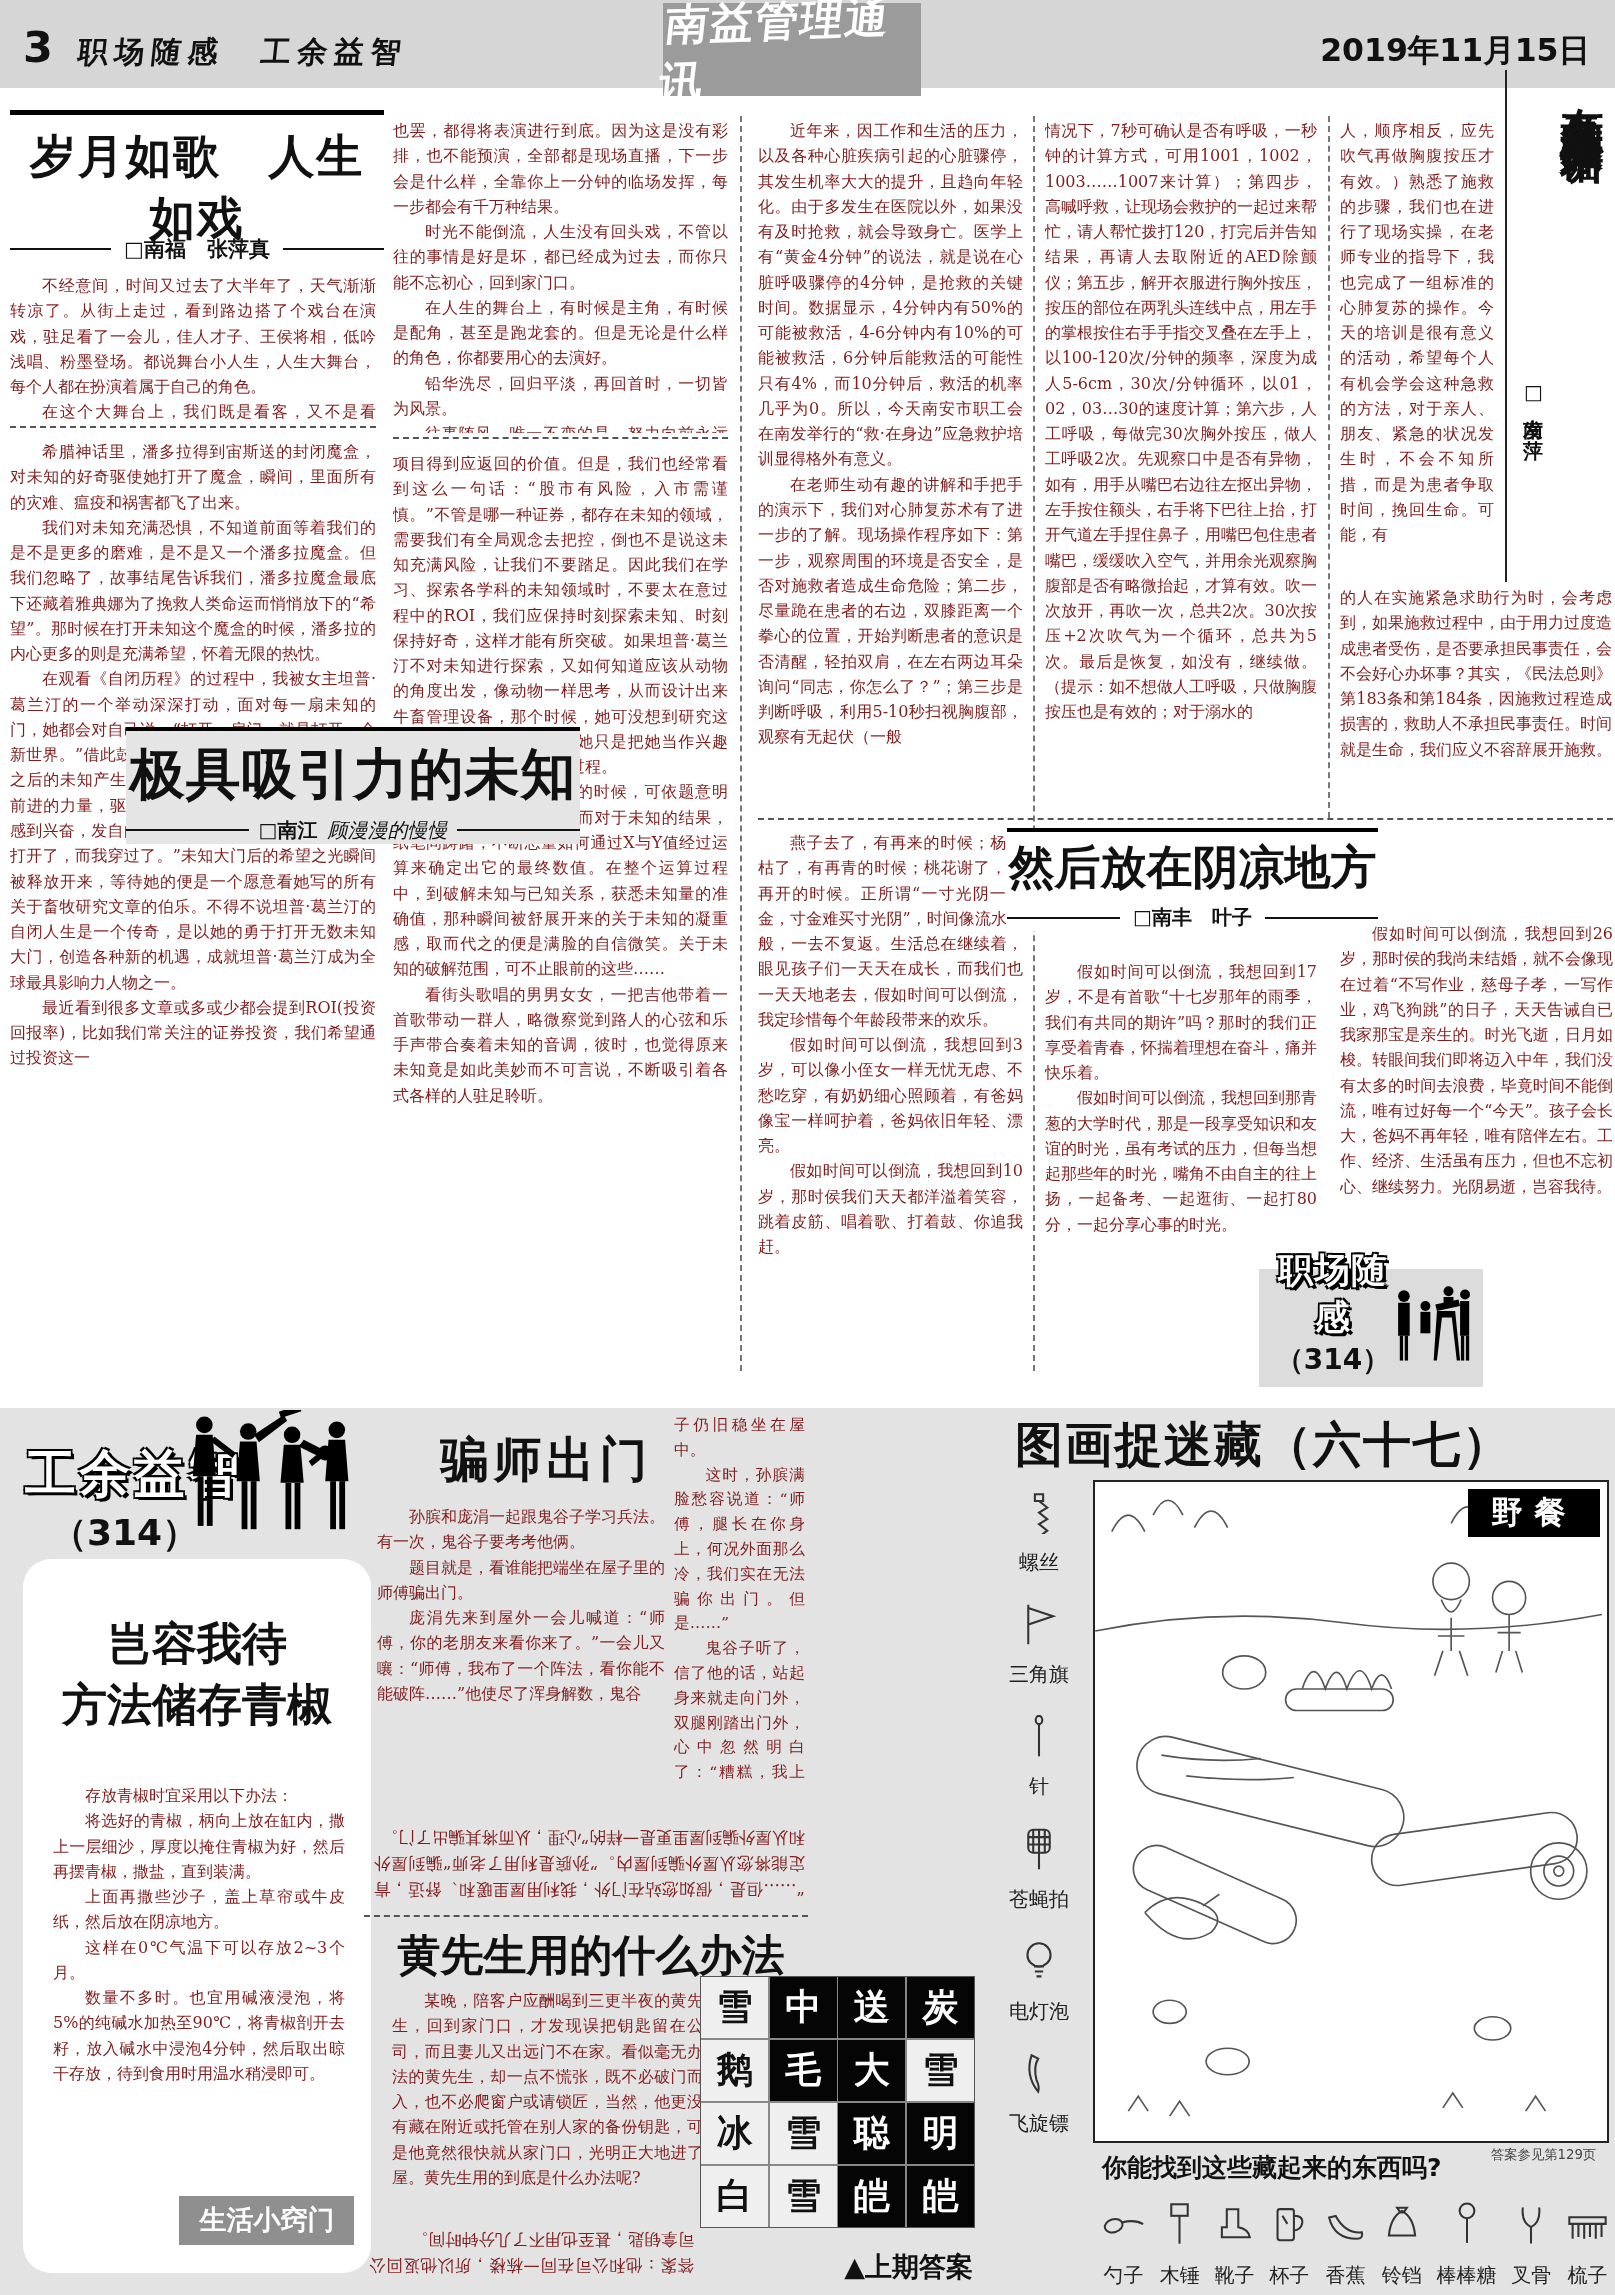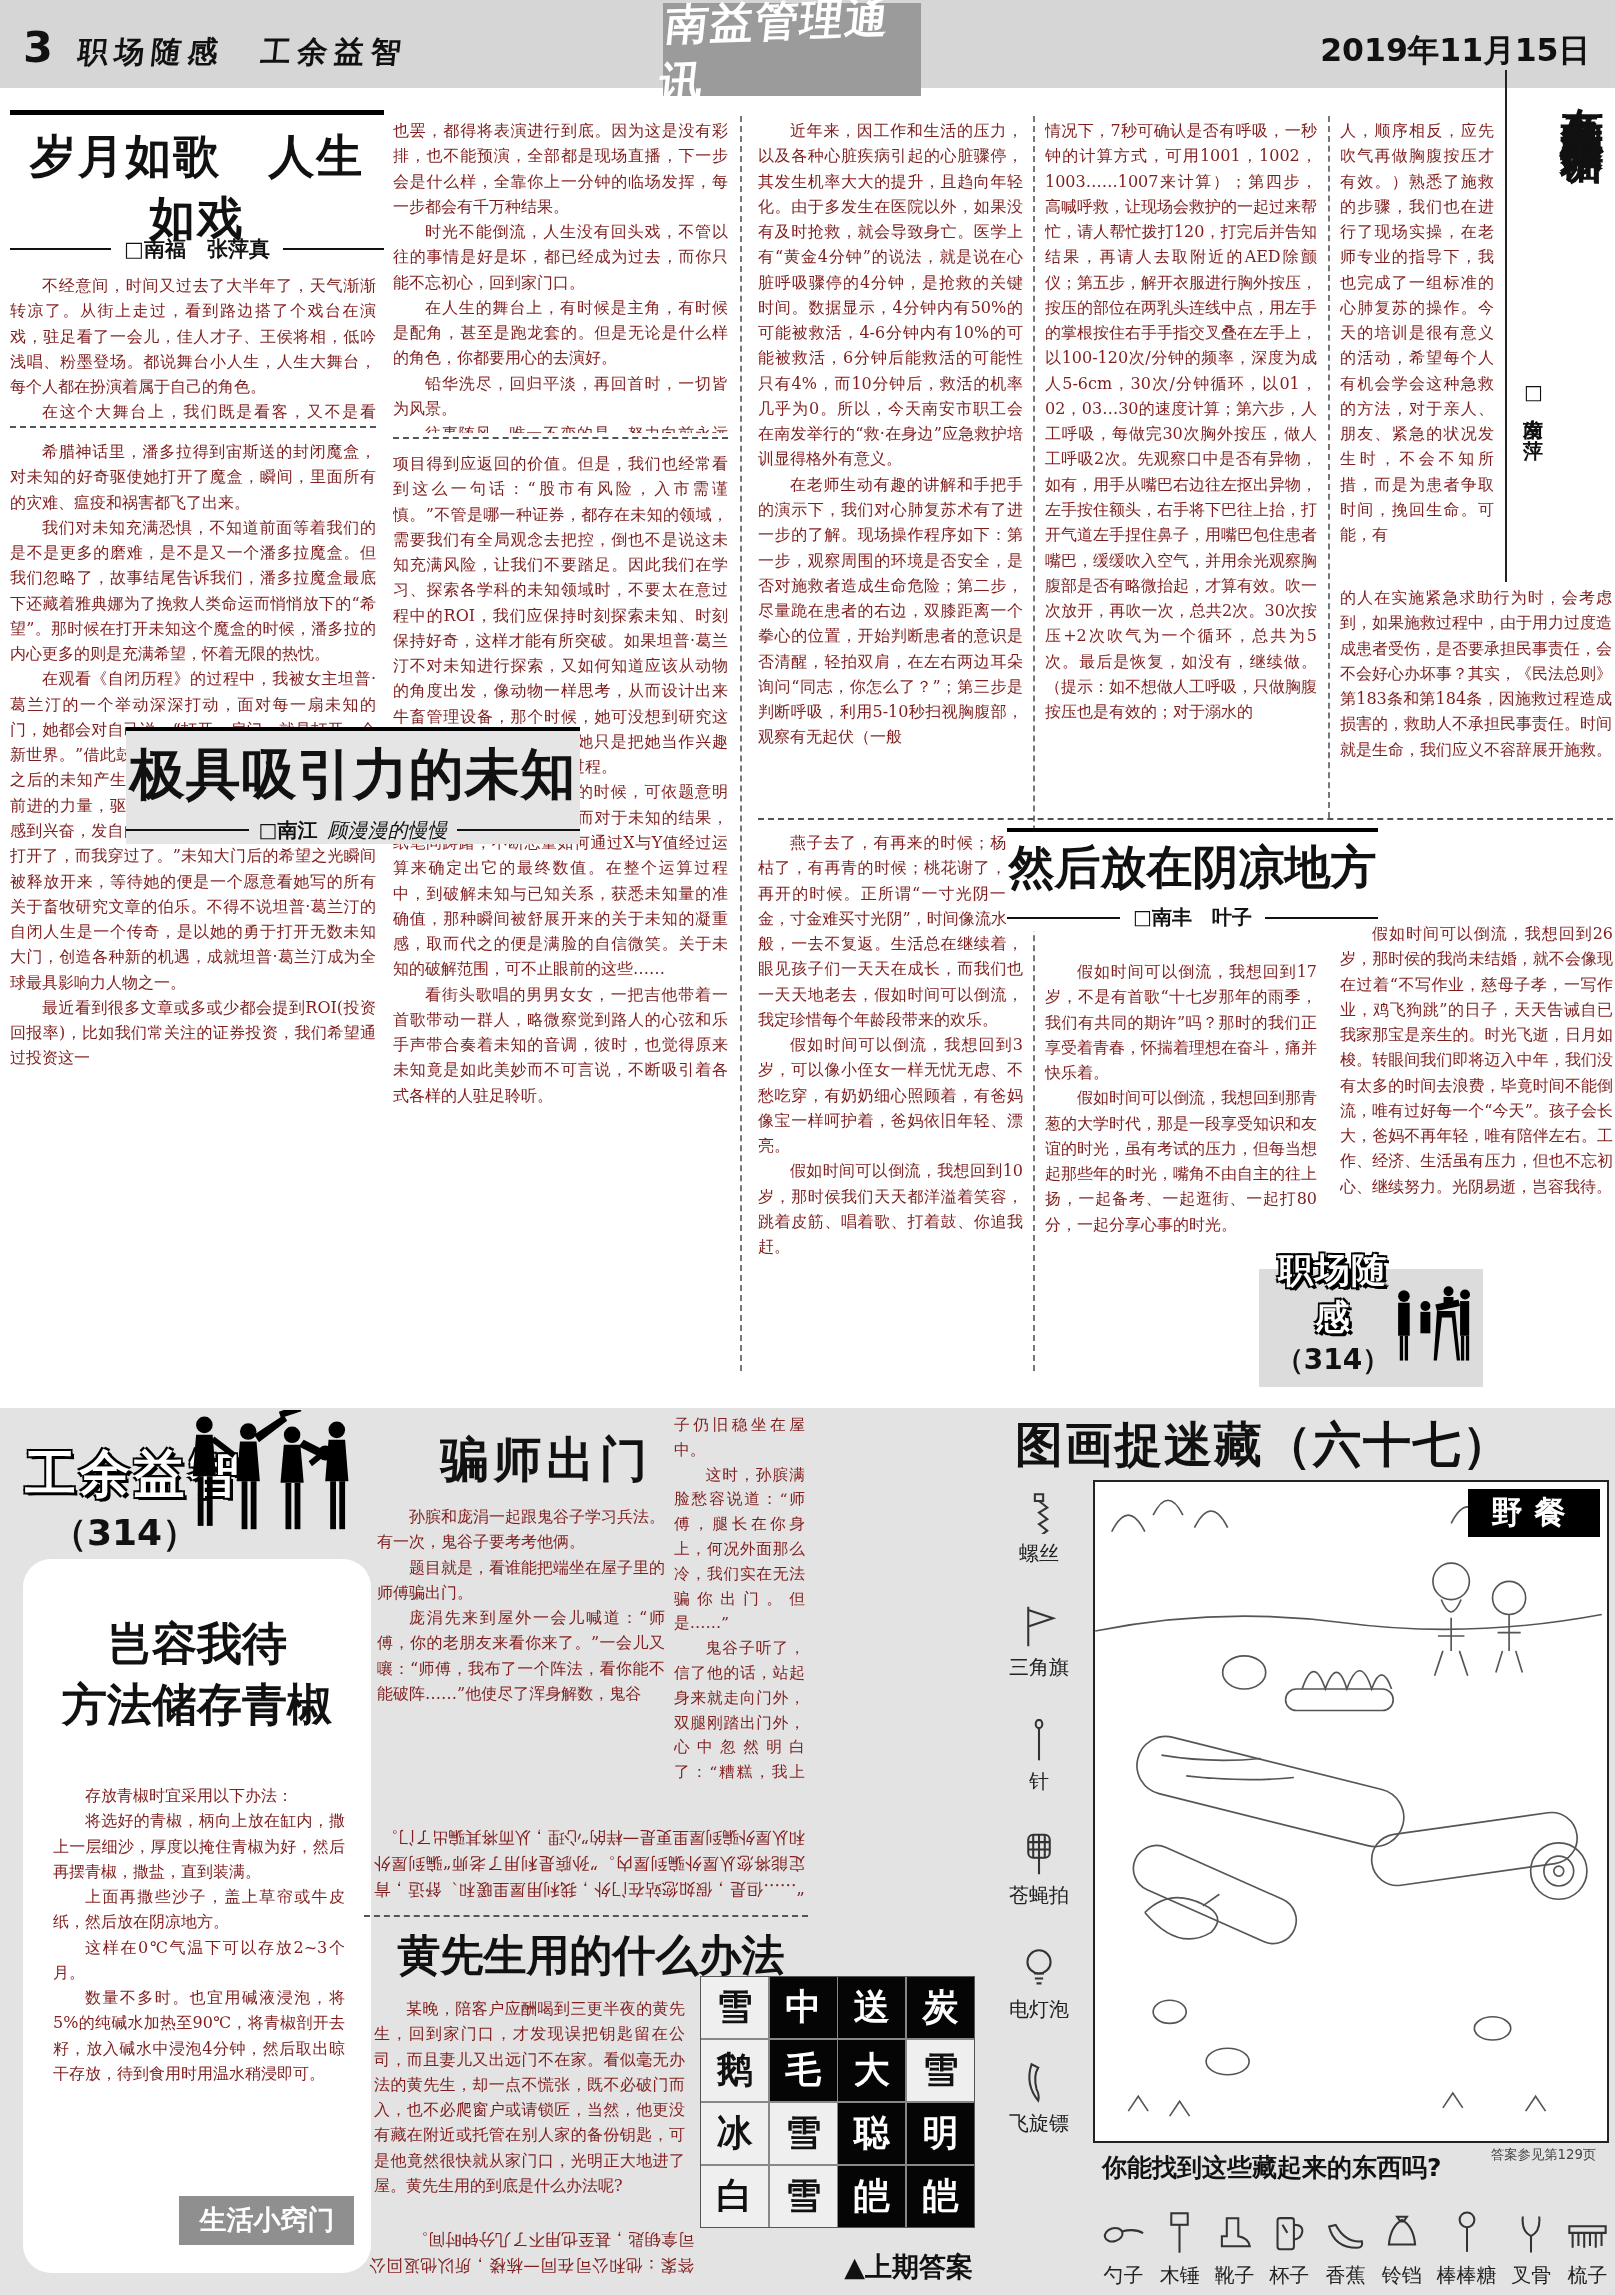--- a/index.html
+++ b/index.html
@@ -25,21 +25,21 @@
   #hdrband{left:0;top:8;width:1615px;height:88px;background:#d6d6d6;}
   #masthead{left:663px;top:3.3px;width:258px;height:93px;background:#9b9b9b;display:flex;align-items:center;justify-content:center;}
   #masthead span{color:#fff;font-size:43px;font-weight:900;transform:skewX(-8deg) rotate(-2deg);letter-spacing:1.7px;}
   
   .badgebox{background:#dcdcdc;display:flex;align-items:center;justify-content:space-between;padding:8.3px 13.3px;box-sizing:border-box;}
   
   #grid{left:700px;top:1976px;width:275px;height:252px;display:grid;grid-template-columns:repeat(4,1fr);grid-template-rows:repeat(4,1fr);gap:1.7px;background:#888;border:1.7px solid #555;box-sizing:border-box;}
   #grid .cell{display:flex;align-items:center;justify-content:center;font-size:36px;font-weight:bold;background:#efefef;color:#111;font-family:"DejaVu Sans","Liberation Sans",sans-serif;}
   #grid .cell.black{background:#050505;color:#fff;}
   
-  .item{display:flex;flex-direction:column;align-items:center;gap:6px;font-size:20px;color:#222;
+  .item{display:flex;flex-direction:column;align-items:center;gap:15px;font-size:20px;color:#222;
         font-family:Liberation Sans, sans-serif;}
   .item svg{stroke:#333;fill:none;stroke-width:2.5;}
   .tipstag{background:#8f8f8f;color:#fff;font-weight:bold;font-size:27px;padding:6.6px 20px;font-family:"DejaVu Sans","Liberation Sans",sans-serif;}
   .vtitle{writing-mode:vertical-rl;}
 </style>
 </head>
 <body>
 
 <div id="page">
 
@@ -215,21 +215,21 @@
     <p class="ni">子仍旧稳坐在屋中。</p>
     <p>这时，孙膑满脸愁容说道：“师傅，腿长在你身上，何况外面那么冷，我们实在无法骗你出门。但是……”</p>
     <p>鬼谷子听了，信了他的话，站起身来就走向门外，双腿刚踏出门外，心中忽然明白了：“糟糕，我上当了。”想绕回屋的时候，孙膑笑道：“师傅，你已被我骗出门啦。”师徒二人相视而笑。庞涓却只能在一旁自叹不如。你知道，孙膑对鬼谷子老师说的什么话吗?</p>
   </div>
   <div class="col rot180" style="left:374px;top:1793px;width:431px;height:109px;font-size:16.6px;">
     <p class="ni">“……但是，假如您站在门外，我利用屋里暖和、舒适，肯定能将您从屋外骗到屋内。”孙膑是利用了老师“骗到屋外和从屋外骗到屋里更是一样的”心理，从而将其骗出了门。</p>
   </div>
   <div class="abs hdash" style="left:364px;top:1915px;width:444px;"></div>
 
   <div class="abs sans-head" style="left:373px;top:1927px;width:436px;text-align:center;font-size:43px;">黄先生用的什么办法</div>
-  <div class="col" style="left:374px;top:1988px;width:311px;height:207px;margin-top:8px;">
+  <div class="col" style="left:392px;top:1988px;width:311px;height:207px;">
     <p>某晚，陪客户应酬喝到三更半夜的黄先生，回到家门口，才发现误把钥匙留在公司，而且妻儿又出远门不在家。看似毫无办法的黄先生，却一点不慌张，既不必破门而入，也不必爬窗户或请锁匠，当然，他更没有藏在附近或托管在别人家的备份钥匙，可是他竟然很快就从家门口，光明正大地进了屋。黄先生用的到底是什么办法呢?</p>
   </div>
   <div class="col rot180" style="left:369px;top:2202px;width:325px;height:76px;font-size:16.6px;">
     <p class="ni">答案：他和公司在同一栋楼，所以他返回公司拿钥匙，甚至也用不了几分钟时间。</p>
   </div>
 
   <div class="abs" id="grid">
       <div class="cell">雪</div>
       <div class="cell black">中</div>
       <div class="cell black">送</div>

